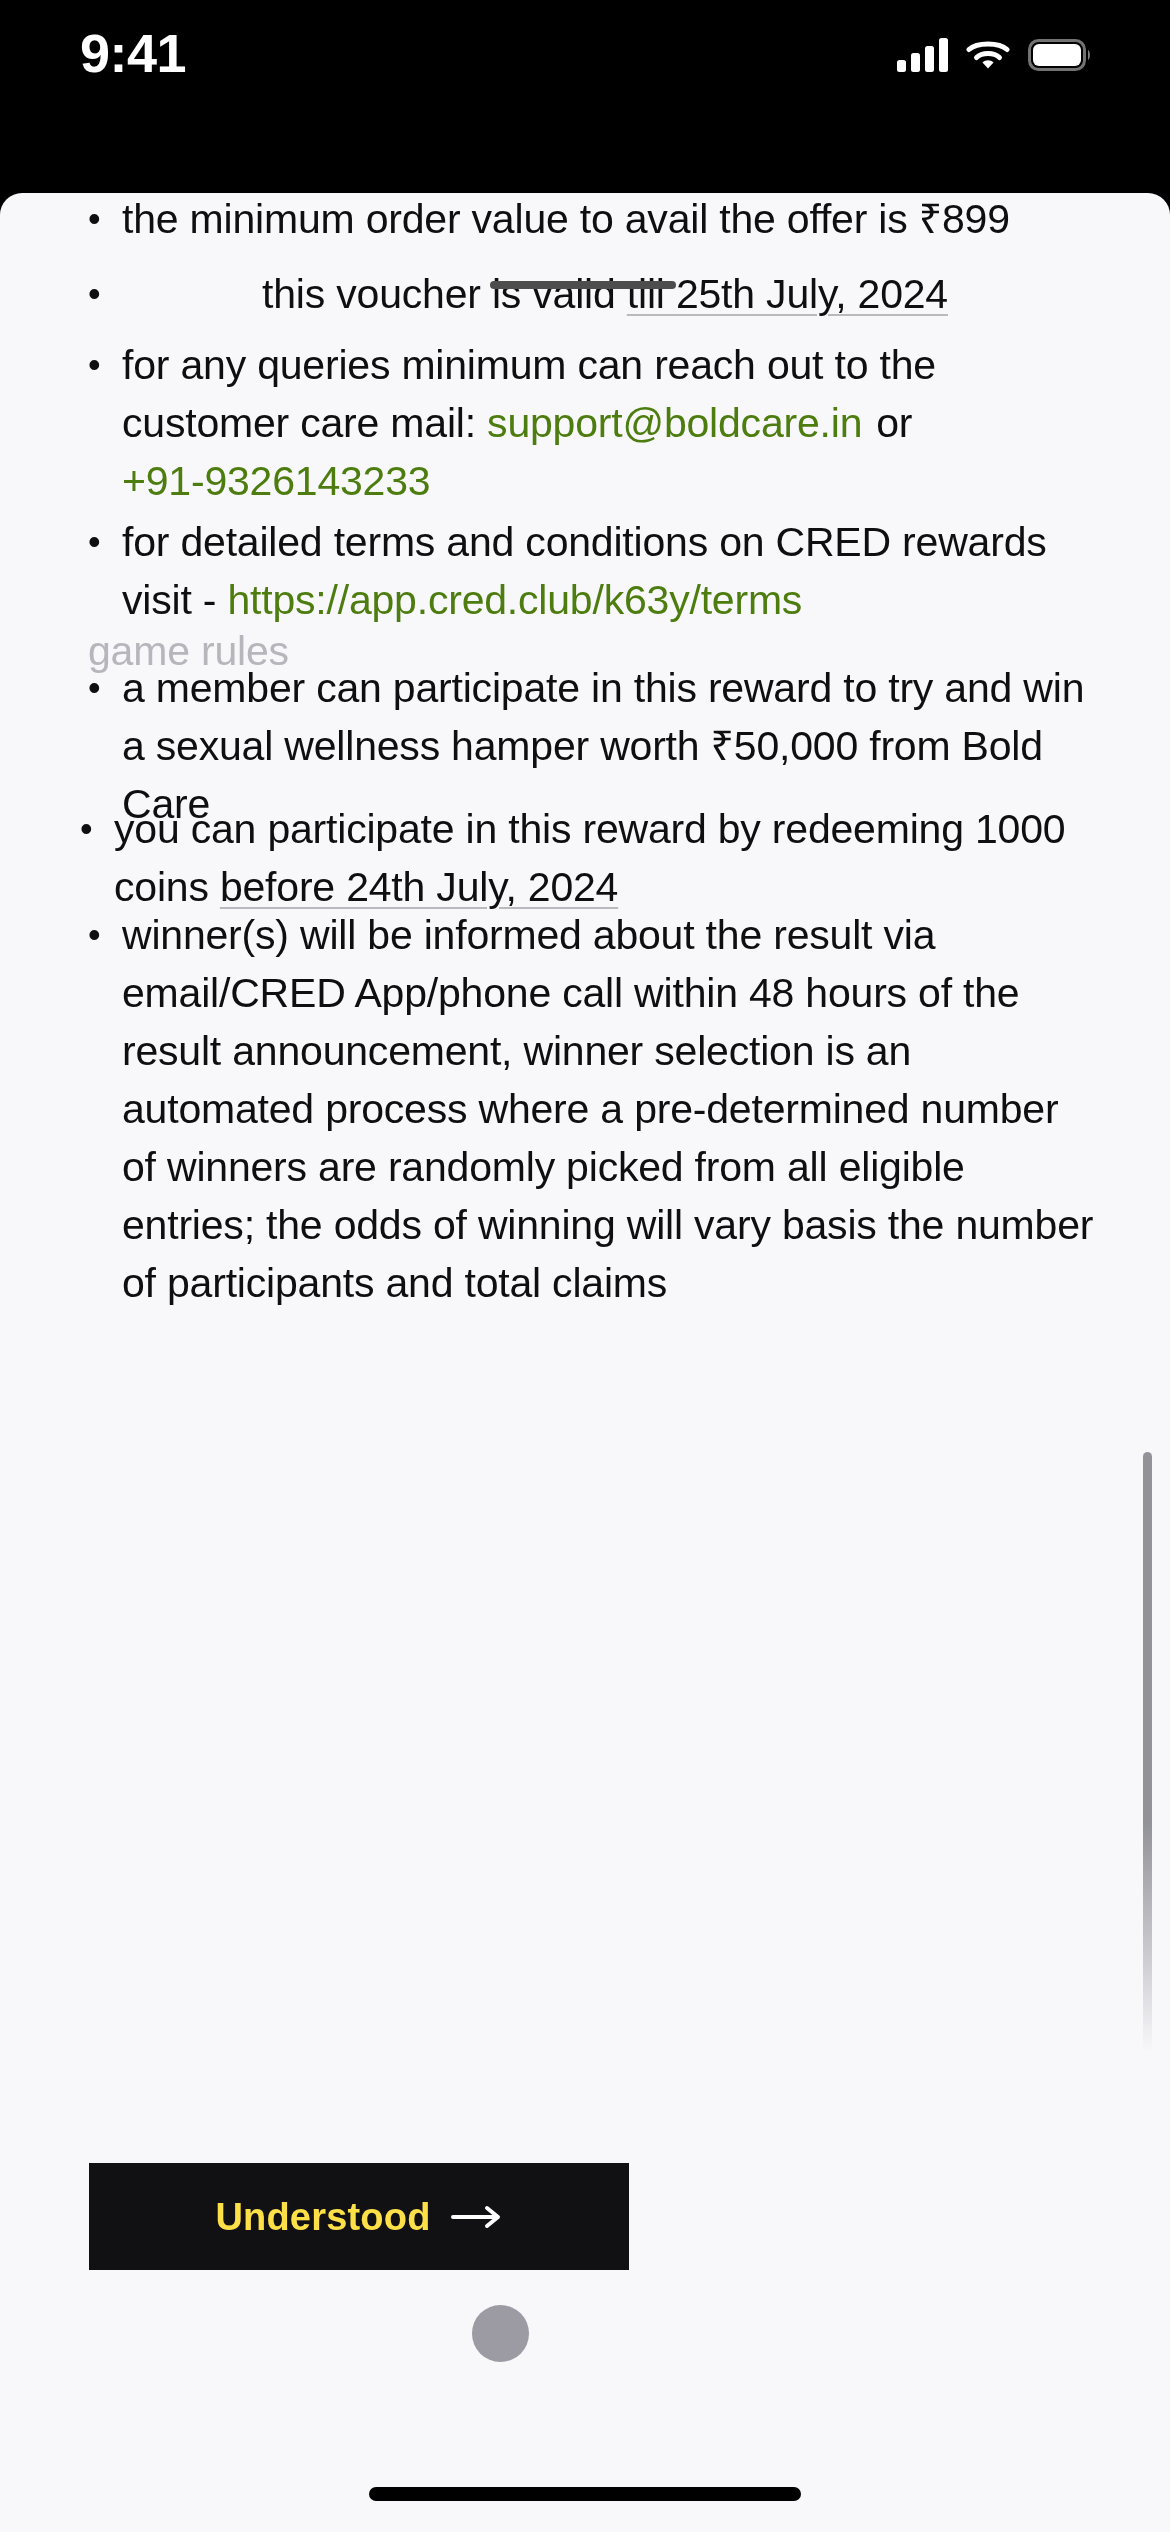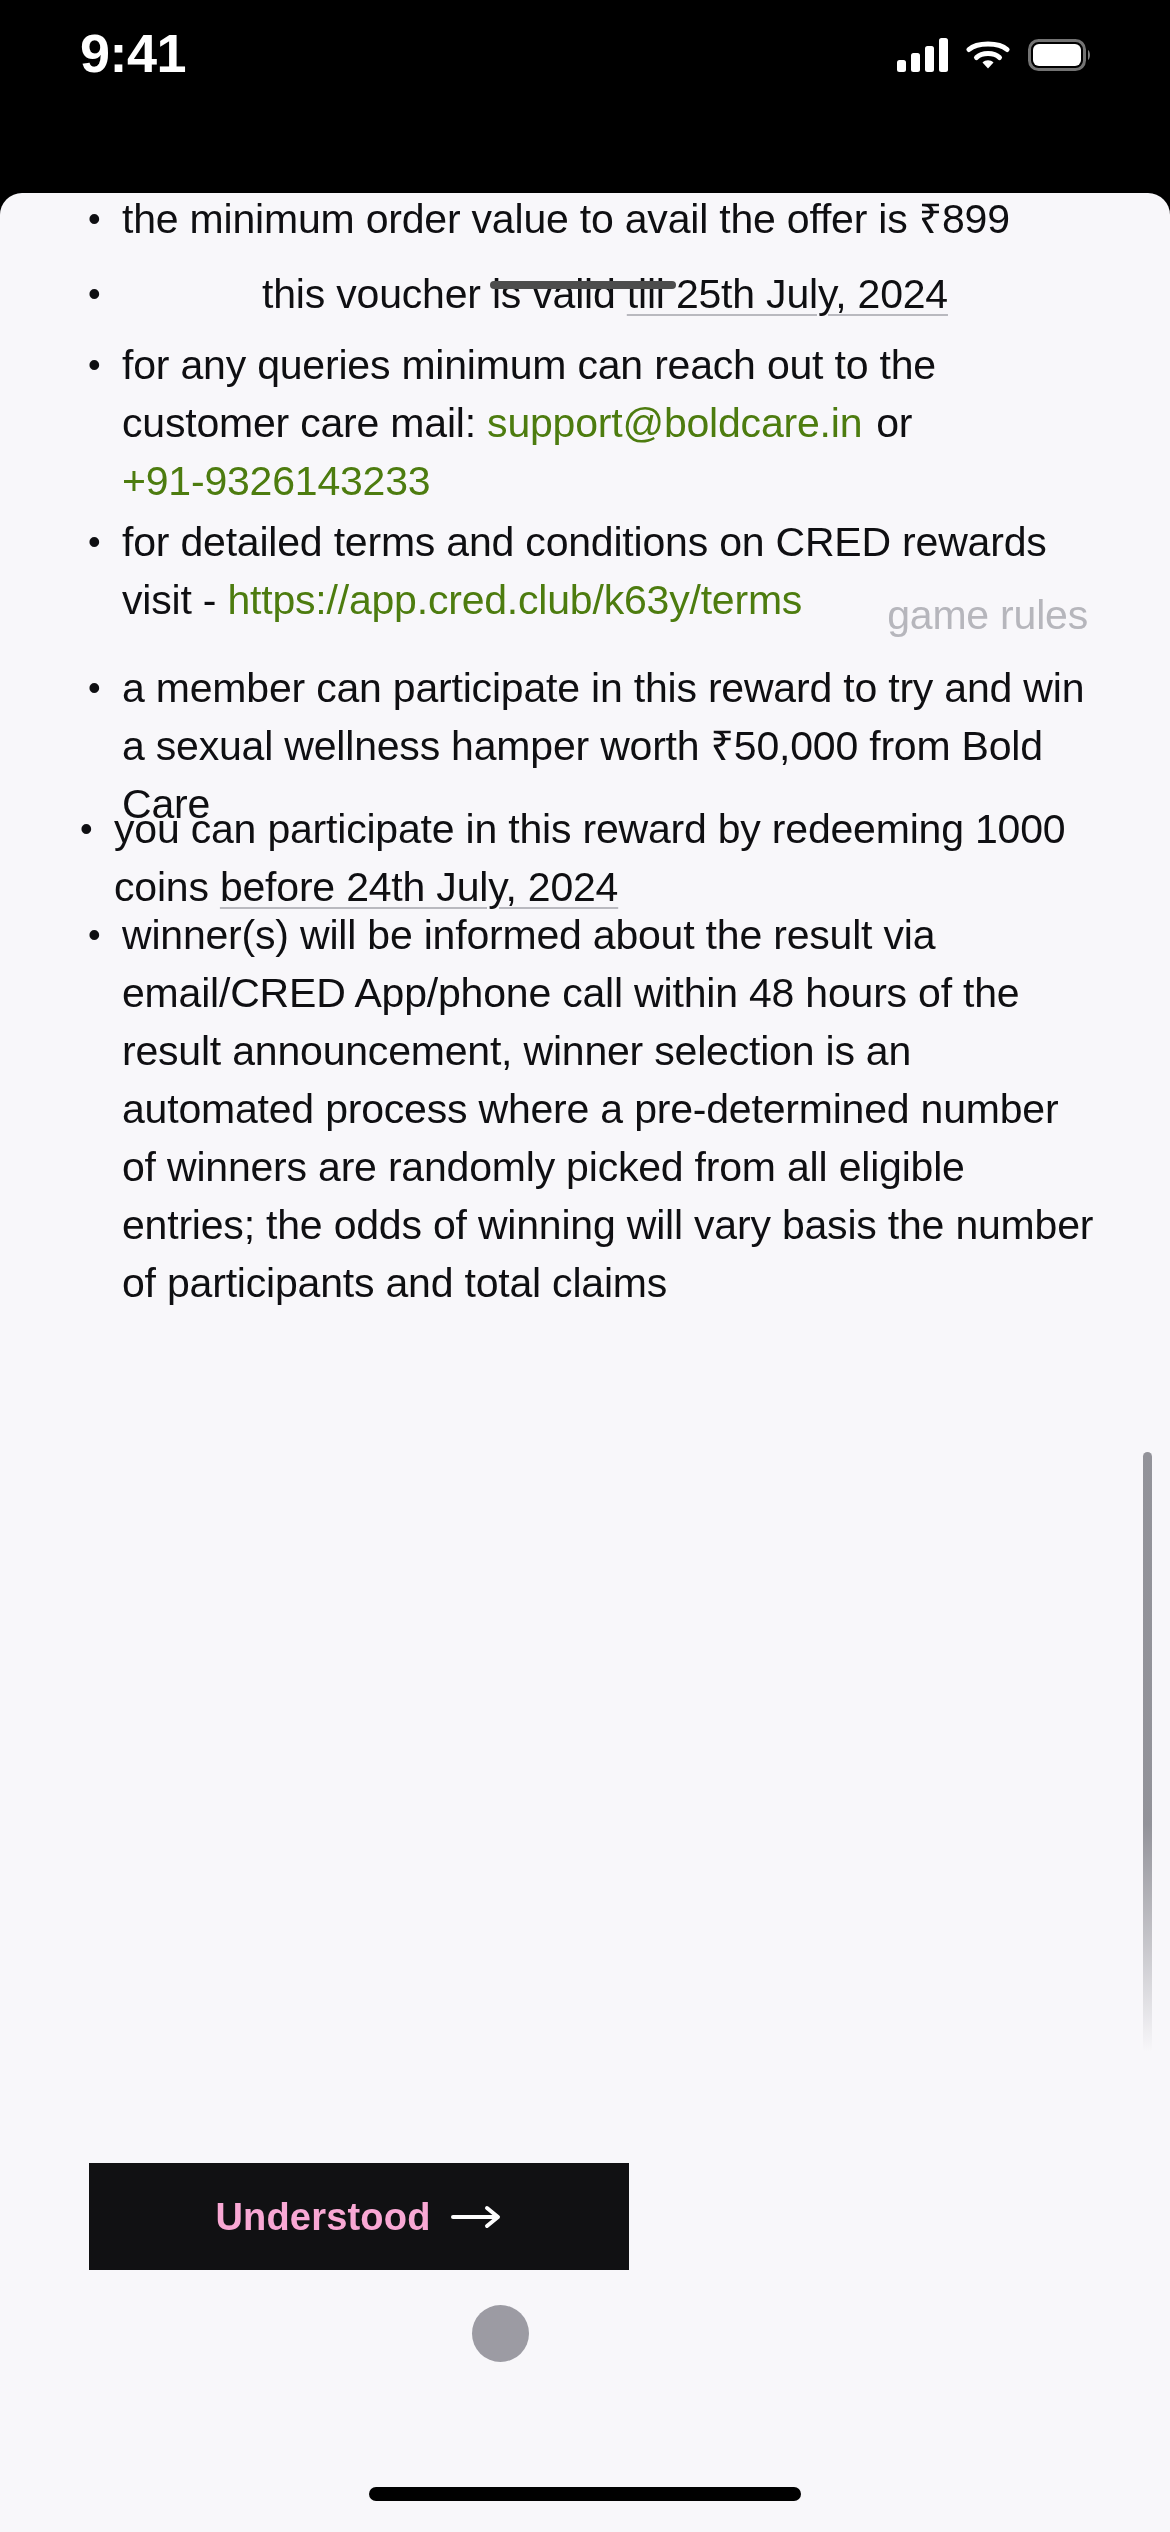--- a/index.html
+++ b/index.html
@@ -154,21 +154,21 @@
     background:#111113;
     display:flex;
     align-items:center;
     justify-content:center;
     gap:20px;
     z-index:20;
     border:none;
     cursor:pointer;
   }
   .cta-label {
-    color:#f9a8d4;
+    color:#fde047;
     font-size:38px;
     font-weight:700;
     letter-spacing:0.2px;
     line-height:38px;
   }
   .cta-arrow { display:block; width:52px; height:26px; }
 
   
   .touch-dot {
     position:absolute;
@@ -223,21 +223,21 @@
           <span>for any queries minimum can reach out to the customer care mail: </span><span class="link">support@boldcare.in</span><span class="sp-before"></span><span>or</span><br><span class="link">+91-9326143233</span>
         </div>
       </div>
 
       <div style="position:absolute; left:88px; top:284px; width:1000px;margin-top:36px;">
         <div class="bullet-row">
           <span>for detailed terms and conditions on CRED rewards visit - </span><span class="link">https://app.cred.club/k63y/terms</span>
         </div>
       </div>
 
-      <div style="position:absolute; left:88px; top:393px; width:1000px;text-align:right;">
+      <div style="position:absolute; left:88px; top:429px; width:1000px;">
         <div class="section-label">game rules</div>
       </div>
 
       <div style="position:absolute; left:88px; top:466px; width:1010px;">
         <div class="bullet-row">
           <span>a member can participate in this reward to try and win a sexual wellness hamper worth ₹50,000 from Bold Care</span>
         </div>
       </div>
 
       <div style="position:absolute; left:80px; top:607px; width:1010px;">

